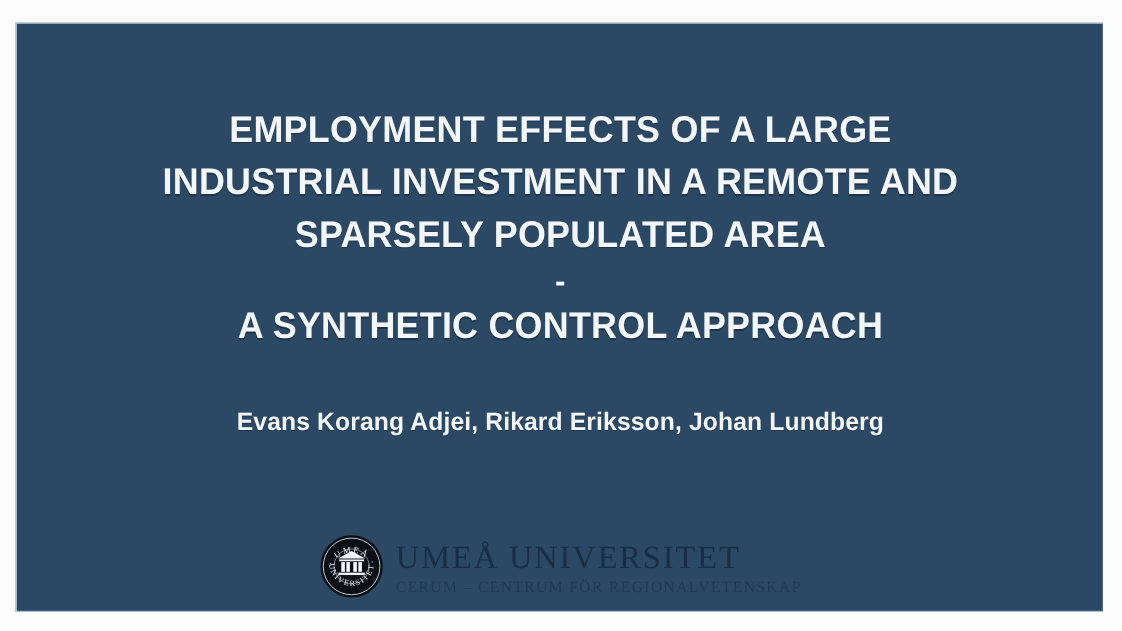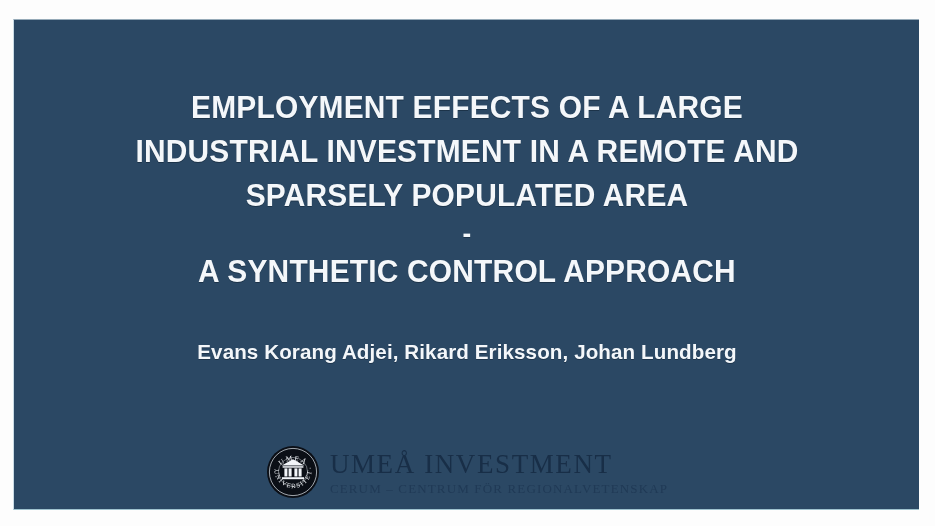--- a/index.html
+++ b/index.html
@@ -161,20 +161,20 @@
           <text font-family="Liberation Serif, serif" font-size="7.2" fill="#f2f5f9" letter-spacing="1.5">
             <textPath href="#arcTop" startOffset="50%" text-anchor="middle">· UMEÅ ·</textPath>
           </text>
           <text font-family="Liberation Serif, serif" font-size="6.6" fill="#f2f5f9" letter-spacing="1.3">
             <textPath href="#arcBot" startOffset="50%" text-anchor="middle">UNIVERSITET</textPath>
           </text>
         </svg>
       </div>
 
       <div id="logo-text">
-        <div id="logo-wordmark">UMEÅ INVESTMENT</div>
+        <div id="logo-wordmark">UMEÅ UNIVERSITET</div>
         <div id="logo-tagline">CERUM – CENTRUM FÖR REGIONALVETENSKAP</div>
       </div>
 
     </div>
 
   </div>
 </div>
 
 </body></html>

